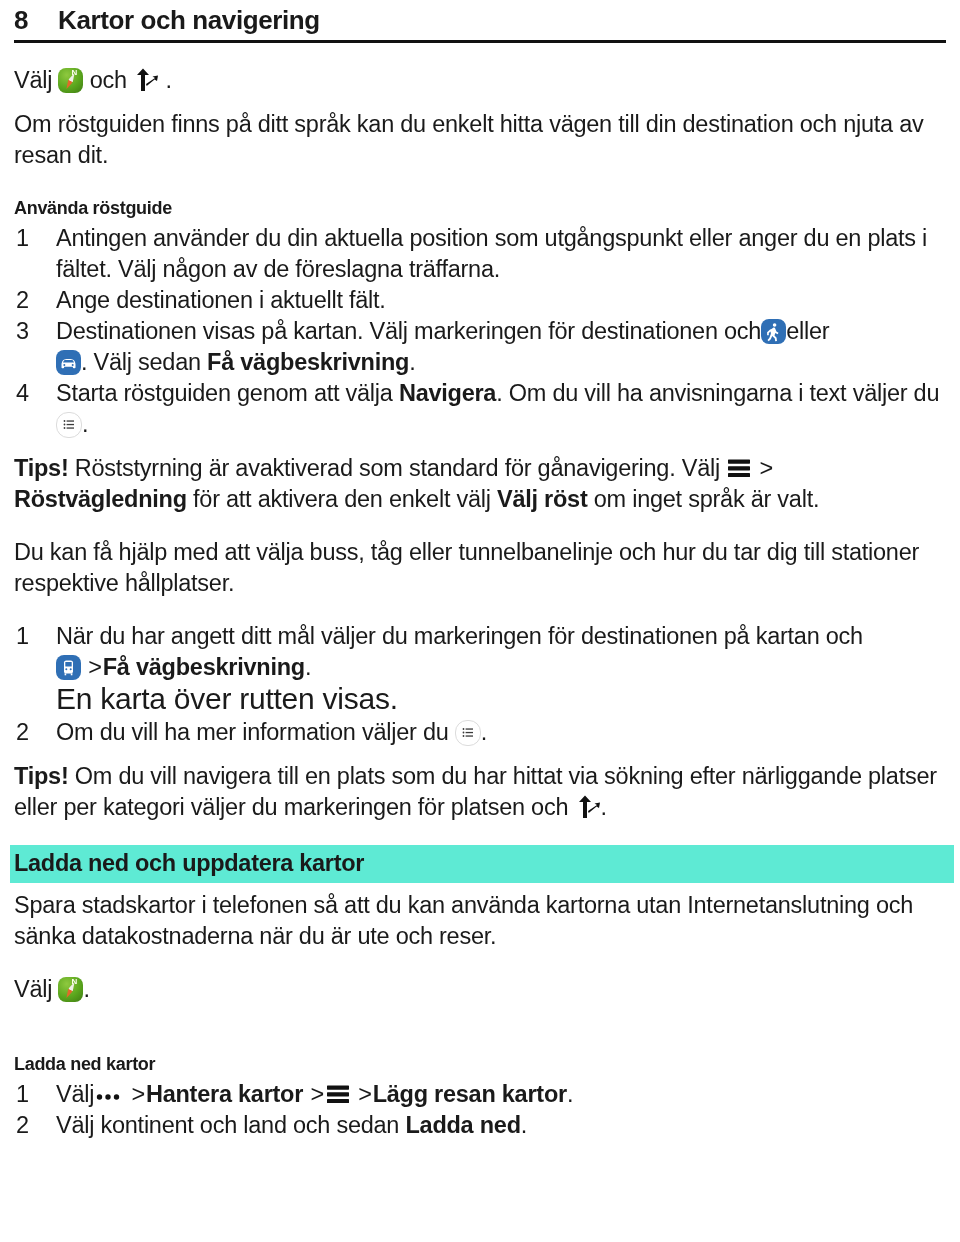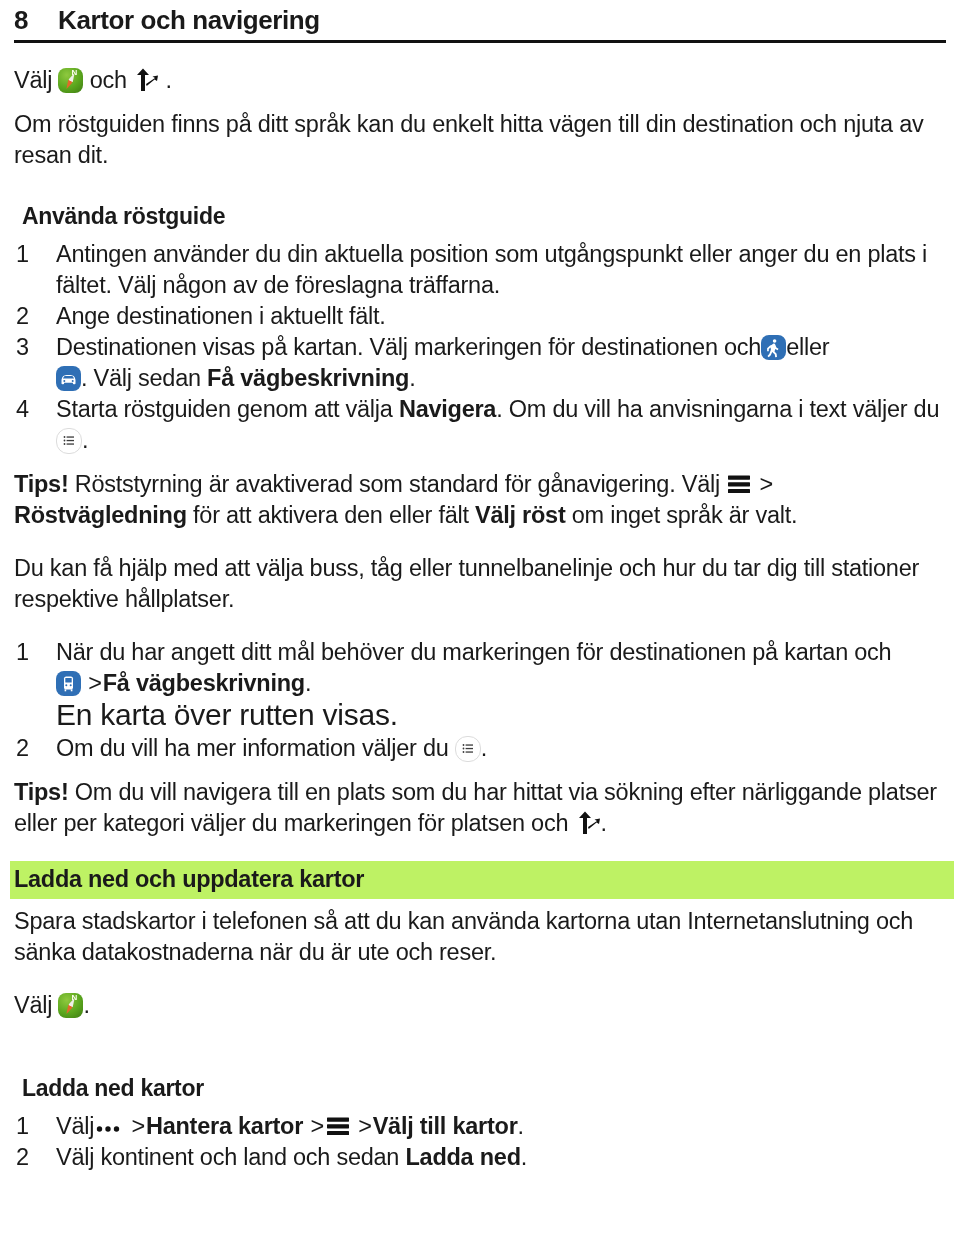--- a/index.html
+++ b/index.html
@@ -50,29 +50,29 @@
     letter-spacing: -0.25px;
     margin: 0;
   }
   .spacer-md { height: 22px; }
   .spacer-sm { height: 13px; }
   .spacer-xs { height: 7px; }
 
   b, .b { font-weight: bold; }
 
   .subhead {
-    font-size: 23px;
+    font-size: 18px;
     font-weight: bold;
     line-height: 30px;
     letter-spacing: -0.3px;
-    margin: 8px;
+    margin: 0;
   }
 
   .band-head {
-    background: #bef264;
+    background: #5eead4;
     font-size: 23.5px;
     font-weight: bold;
     line-height: 33px;
     letter-spacing: -0.3px;
     margin: 0 0 0 0;
     padding: 2px 0 3px 4px;
     width: 944px;
     margin-left: -4px;
     box-sizing: border-box;
   }
@@ -256,36 +256,36 @@
   <p class="para">
     <b>Tips!</b>
     <span>Röststyrning är avaktiverad som standard för gånavigering. Välj</span>
     <svg class="ico ico-burger" viewBox="0 0 26 22">
       <rect x="2" y="2.5" width="22" height="4.2" rx="0.6" fill="#111"></rect>
       <rect x="2" y="9.2" width="22" height="4.2" rx="0.6" fill="#111"></rect>
       <rect x="2" y="15.9" width="22" height="4.2" rx="0.6" fill="#111"></rect>
     </svg>
     <span class="gt">&gt;</span><br>
     <b>Röstvägledning</b>
-    <span>för att aktivera den eller fält</span>
+    <span>för att aktivera den enkelt välj</span>
     <b>Välj röst</b>
     <span>om inget språk är valt.</span>
   </p>
 
   <div class="spacer-md"></div>
 
   <p class="para">Du kan få hjälp med att välja buss, tåg eller tunnelbanelinje och hur du tar dig till stationer respektive hållplatser.</p>
 
   <div class="spacer-md"></div>
 
 
   <ol class="olist">
     <li>
       <span class="num">1</span>
-      <span>När du har angett ditt mål behöver du markeringen för destinationen på kartan och</span>
+      <span>När du har angett ditt mål väljer du markeringen för destinationen på kartan och</span>
       <br>
       <span class="ico ico-blue">
         <svg width="25" height="25" viewBox="0 0 25 25">
           <rect x="8" y="5.4" width="9" height="13.2" rx="2.2" fill="#fff"></rect>
           <rect x="9.3" y="7" width="6.4" height="4.6" rx="0.6" fill="#2f6fb5"></rect>
           <circle cx="10.3" cy="14.3" r="1" fill="#2f6fb5"></circle>
           <circle cx="14.7" cy="14.3" r="1" fill="#2f6fb5"></circle>
           <rect x="8.6" y="18.4" width="1.6" height="1.9" fill="#fff"></rect>
           <rect x="14.8" y="18.4" width="1.6" height="1.9" fill="#fff"></rect>
         </svg>
@@ -355,21 +355,21 @@
         <circle cx="5.5" cy="16" r="2.7" fill="#111"></circle>
         <circle cx="14" cy="16" r="2.7" fill="#111"></circle>
         <circle cx="22.5" cy="16" r="2.7" fill="#111"></circle>
       </svg>
       <span class="gt">&gt;</span><b>Hantera kartor</b>
       <span class="gt">&gt;</span><svg class="ico ico-burger" viewBox="0 0 26 22">
         <rect x="2" y="2.5" width="22" height="4.2" rx="0.6" fill="#111"></rect>
         <rect x="2" y="9.2" width="22" height="4.2" rx="0.6" fill="#111"></rect>
         <rect x="2" y="15.9" width="22" height="4.2" rx="0.6" fill="#111"></rect>
       </svg>
-      <span class="gt">&gt;</span><b>Välj till kartor</b><span>.</span>
+      <span class="gt">&gt;</span><b>Lägg resan kartor</b><span>.</span>
     </li>
     <li>
       <span class="num">2</span>
       <span>Välj kontinent och land och sedan</span>
       <b>Ladda ned</b><span>.</span>
     </li>
   </ol>
 
 </div>
 

